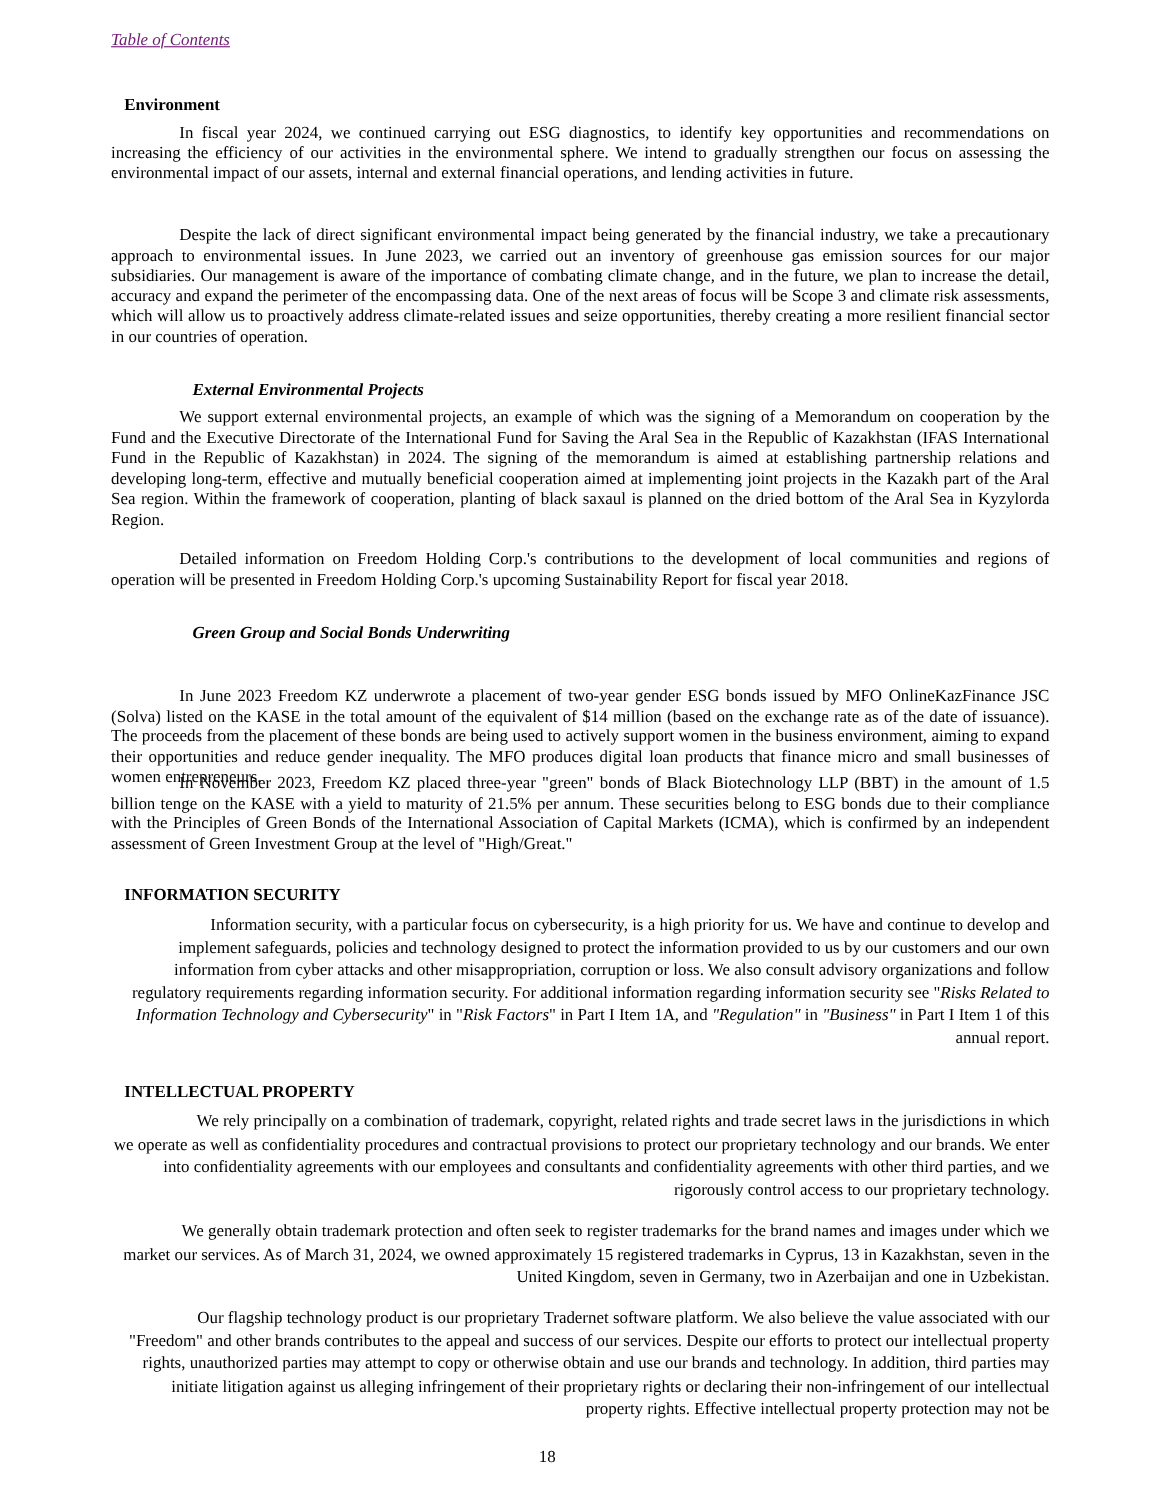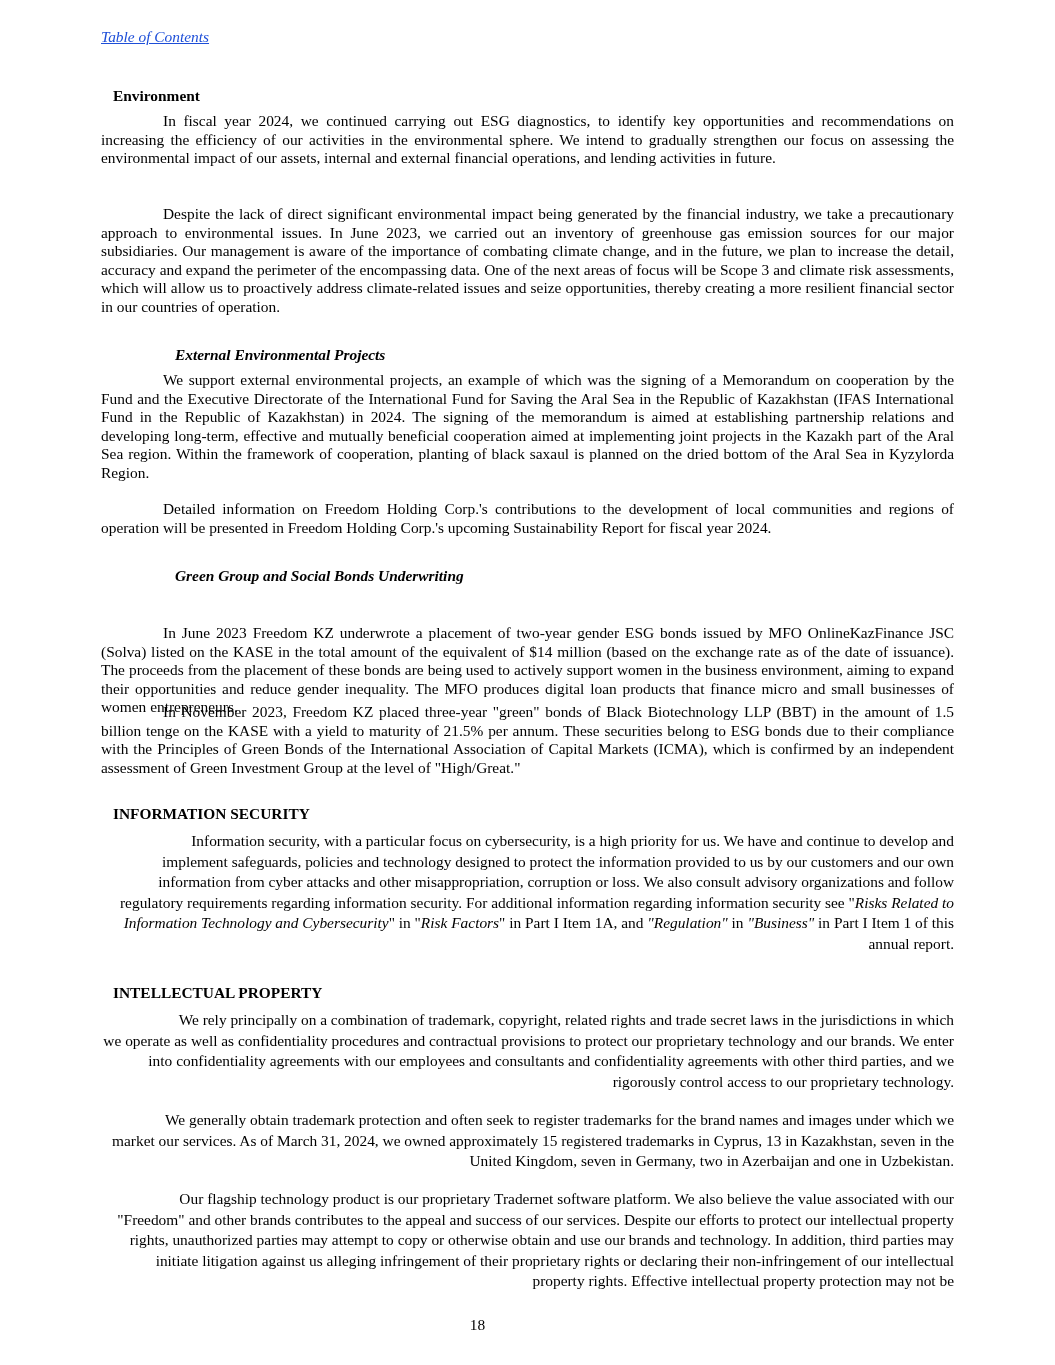--- a/index.html
+++ b/index.html
@@ -2,27 +2,27 @@
 <html><head>
 <meta charset="utf-8">
 <style>
   html, body { margin: 0; padding: 0; background: #ffffff; }
   body {
     width: 1055px; height: 1365px; position: relative; overflow: hidden;
     font-family: "Liberation Serif", "DejaVu Serif", serif;
     color: #000; font-size: 15.4px; line-height: 18.6px;
   }
   .page { position: absolute; left: 101px; top: 0; width: 853px; }
-  .toc { position: absolute; top: 28px; left: 0; color: #1d4ed8; font-style: italic; text-decoration: underline; font-size: 15.4px; }
+  .toc { position: absolute; top: 28px; left: 0; color: #701a75; font-style: italic; text-decoration: underline; font-size: 15.4px; }
   .h-bold { font-weight: bold; margin: 12px; }
   .h-sub { font-weight: bold; font-style: italic; margin: 12px; padding-left: 62px; }
   p { margin: 0; }
   .j { text-align: justify; text-indent: 62px; }
   .l { text-align: right; text-indent: 62px; }
-  .page-num { position: absolute; top: 1316px; left: 0; width: 955px; text-align: center; }
+  .page-num { position: absolute; top: 1316px; left: 0; width: 955px; text-align: center; padding-left: 20px; }
   .blk { position: absolute; left: 0; width: 853px; }
   i { font-style: italic; }
 </style>
 </head>
 <body>
 
 <div class="page">
   <a class="toc">Table of Contents</a>
 
   <div class="blk" style="top:75px">
@@ -39,21 +39,21 @@
 
   <div class="blk" style="top:334px">
     <p class="h-sub">External Environmental Projects</p>
   </div>
 
   <div class="blk" style="top:371px">
     <p class="j">We support external environmental projects, an example of which was the signing of a Memorandum on cooperation by the Fund and the Executive Directorate of the International Fund for Saving the Aral Sea in the Republic of Kazakhstan (IFAS International Fund in the Republic of Kazakhstan) in 2024. The signing of the memorandum is aimed at establishing partnership relations and developing long-term, effective and mutually beneficial cooperation aimed at implementing joint projects in the Kazakh part of the Aral Sea region. Within the framework of cooperation, planting of black saxaul is planned on the dried bottom of the Aral Sea in Kyzylorda Region.</p>
   </div>
 
   <div class="blk" style="top:500px">
-    <p class="j">Detailed information on Freedom Holding Corp.'s contributions to the development of local communities and regions of operation will be presented in Freedom Holding Corp.'s upcoming Sustainability Report for fiscal year 2024.</p>
+    <p class="j">Detailed information on Freedom Holding Corp.'s contributions to the development of local communities and regions of operation will be presented in Freedom Holding Corp.'s upcoming Sustainability Report for fiscal year 2018.</p>
   </div>
 
   <div class="blk" style="top:555px">
     <p class="h-sub">Green Group and Social Bonds Underwriting</p>
   </div>
 
   <div class="blk" style="top:624px">
     <p class="j">In June 2023 Freedom KZ underwrote a placement of two-year gender ESG bonds issued by MFO OnlineKazFinance JSC (Solva) listed on the KASE in the total amount of the equivalent of $14 million (based on the exchange rate as of the date of issuance). The proceeds from the placement of these bonds are being used to actively support women in the business environment, aiming to expand their opportunities and reduce gender inequality. The MFO produces digital loan products that finance micro and small businesses of women entrepreneurs.</p>
   </div>
 

